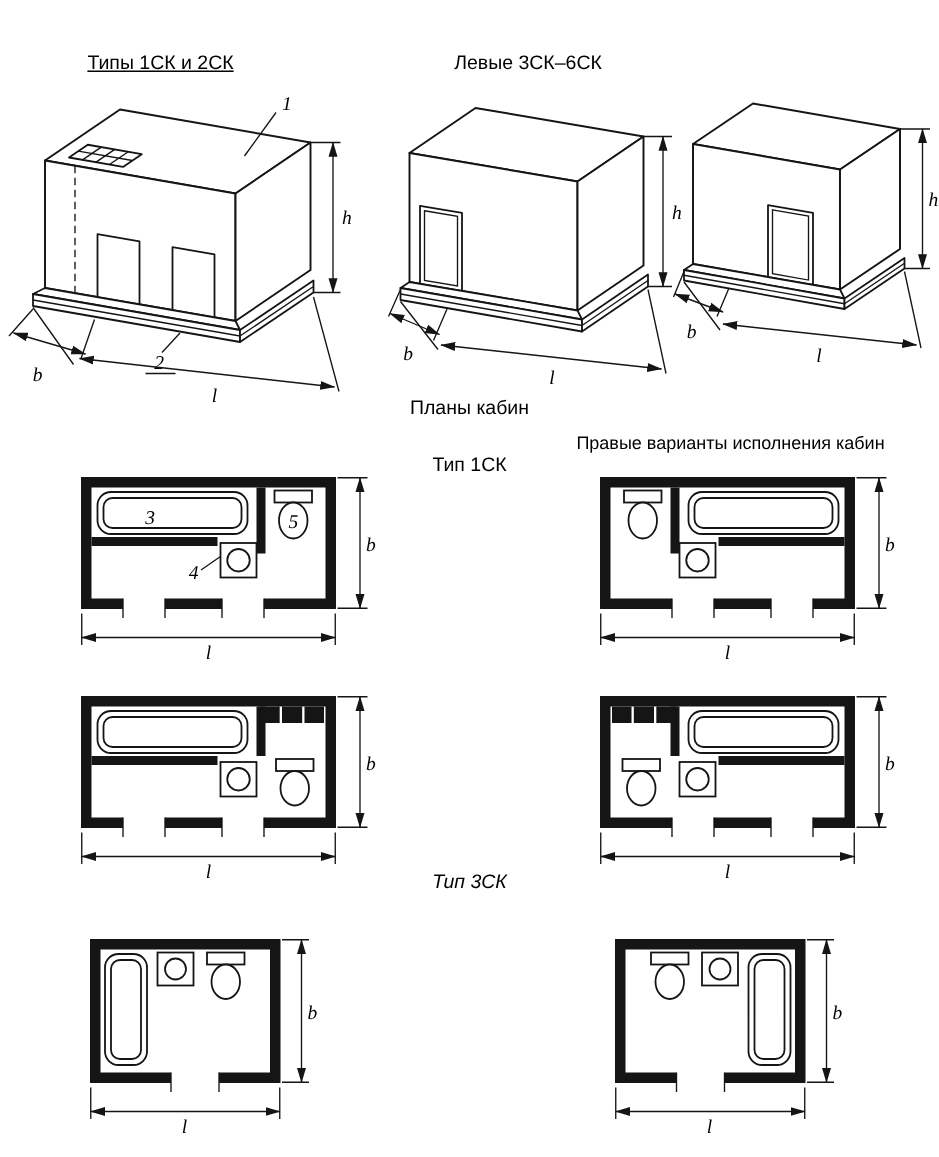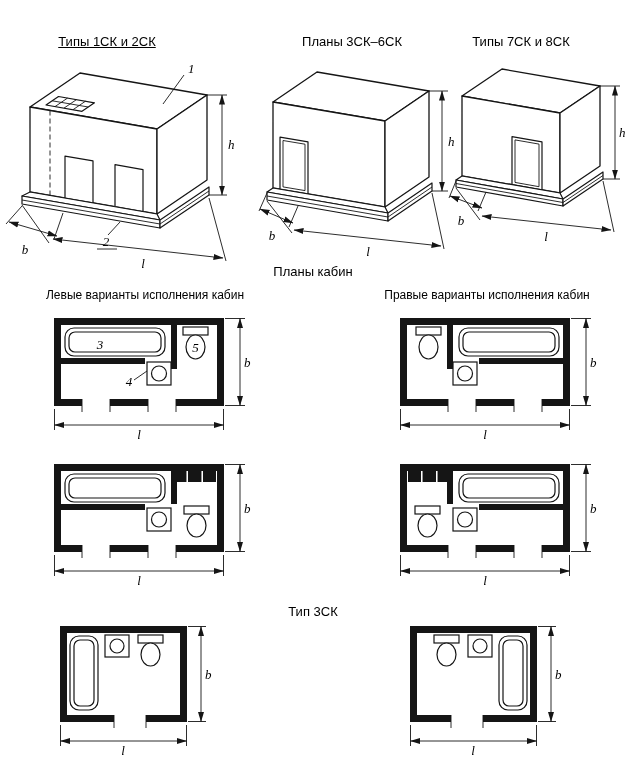--- a/index.html
+++ b/index.html
@@ -17,26 +17,25 @@
   .whitefill{fill:#fff;stroke:none;}
   .fx{fill:#fff;stroke:#151515;stroke-width:1.2;}
   text{font-family:"Liberation Serif",serif;font-style:italic;font-size:13px;fill:#000;}
 </style>
 </head>
 <body>
 
 <div class="canvas">
 
   <div class="lbl" style="left:22px;top:34px;width:170px;text-decoration:underline;">Типы 1СК и 2СК</div>
-  <div class="lbl" style="left:267px;top:34px;width:170px;">Планы 3СК–6СК</div>
-  <div class="lbl" style="left:436px;top:34px;width:170px;">Типы 7СК и 8СК</div>
+  <div class="lbl" style="left:267px;top:34px;width:170px;">Левые 3СК–6СК</div>
   <div class="lbl" style="left:213px;top:264px;width:200px;">Планы кабин</div>
-  <div class="lbl small" style="left:30px;top:288px;width:230px;">Левые варианты исполнения кабин</div>
   <div class="lbl small" style="left:372px;top:288px;width:230px;">Правые варианты исполнения кабин</div>
-  <div class="lbl" style="left:238px;top:604px;width:150px;">Тип 3СК</div>
+  <div class="lbl" style="left:238px;top:302px;width:150px;">Тип 1СК</div>
+  <div class="lbl" style="left:238px;top:580px;width:150px;font-style:italic;">Тип 3СК</div>
 
   <svg style="left:5px;top:52px;" width="240" height="220" viewBox="0 0 240 220">
     <defs>
       <marker id="arw" viewBox="0 0 10 7" refX="9.5" refY="3.5" markerWidth="10" markerHeight="7" markerUnits="userSpaceOnUse" orient="auto-start-reverse">
         <path d="M10,3.5 L0,0.5 L0,6.5 Z" fill="#151515"></path>
       </marker>
     </defs>
     <g>
       <polygon class="face" points="25,55 75,21 202,43 152,77"></polygon>
       <polygon class="face" points="25,55 152,77 152,162 25,140"></polygon>

